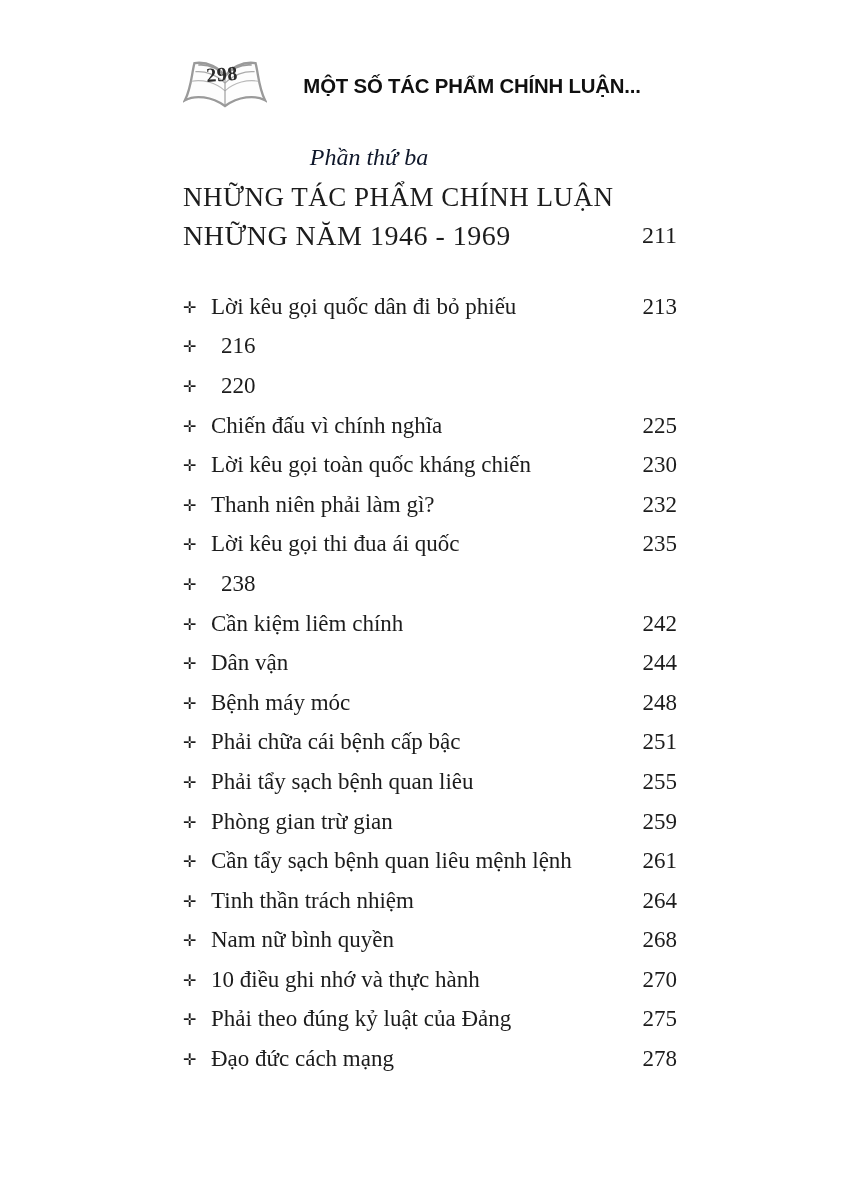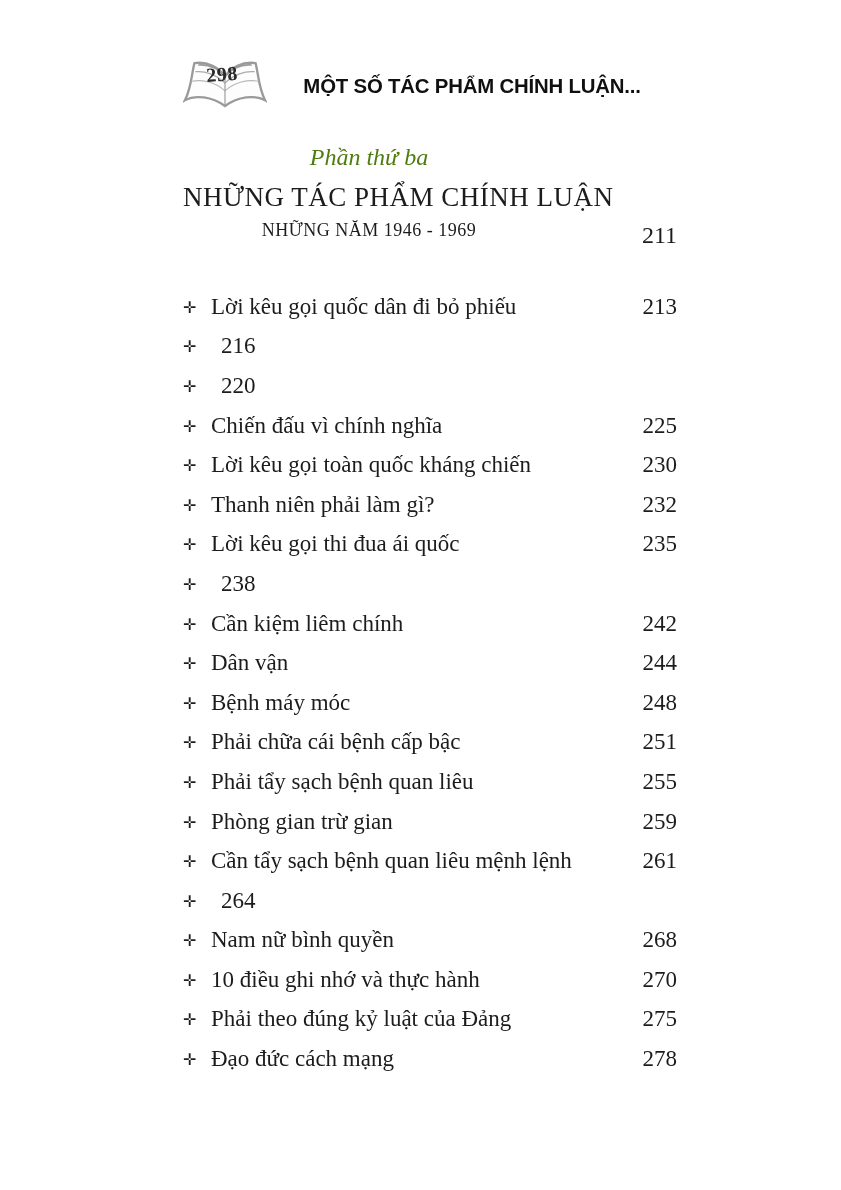--- a/index.html
+++ b/index.html
@@ -66,40 +66,40 @@
     position: absolute;
     left: 183px;
     top: 144px;
     width: 494px;
   }
   .part-label {
     width: 372px;
     text-align: center;
     font-style: italic;
     font-size: 24px;
-    color: #4d7c0f;
+    color: #0f172a;
   }
   .section-title-1 {
     width: 372px;
     text-align: center;
     font-size: 27px;
     letter-spacing: 0.5px;
     margin-top: 11px;
     white-space: nowrap;
   }
   .section-title-2-row {
     position: relative;
     width: 494px;
     margin-top: 7px;
   }
   .section-title-2 {
     display: block;
     width: 372px;
-    text-align: center;
-    font-size: 18px;
+    text-align: left;
+    font-size: 28px;
     letter-spacing: 0.5px;
     white-space: nowrap;
   }
   .section-page {
     position: absolute;
     right: 0;
     top: 2px;
     font-size: 24px;
     margin-left: 32px;
   }
@@ -250,20 +250,21 @@
     </div>
 
     <div class="toc-row">
       <span class="toc-bullet">✛</span>
       <span class="toc-title">Cần tẩy sạch bệnh quan liêu mệnh lệnh</span>
       <span class="toc-page">261</span>
     </div>
 
     <div class="toc-row">
       <span class="toc-bullet">✛</span>
+      <span class="toc-title">Tinh thần trách nhiệm</span>
       <span class="toc-page">264</span>
     </div>
 
     <div class="toc-row">
       <span class="toc-bullet">✛</span>
       <span class="toc-title">Nam nữ bình quyền</span>
       <span class="toc-page">268</span>
     </div>
 
     <div class="toc-row">

